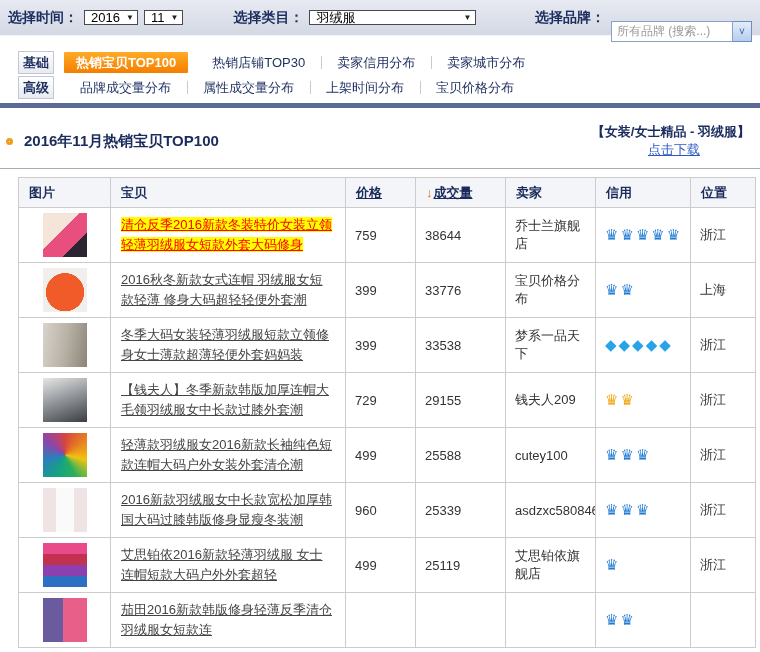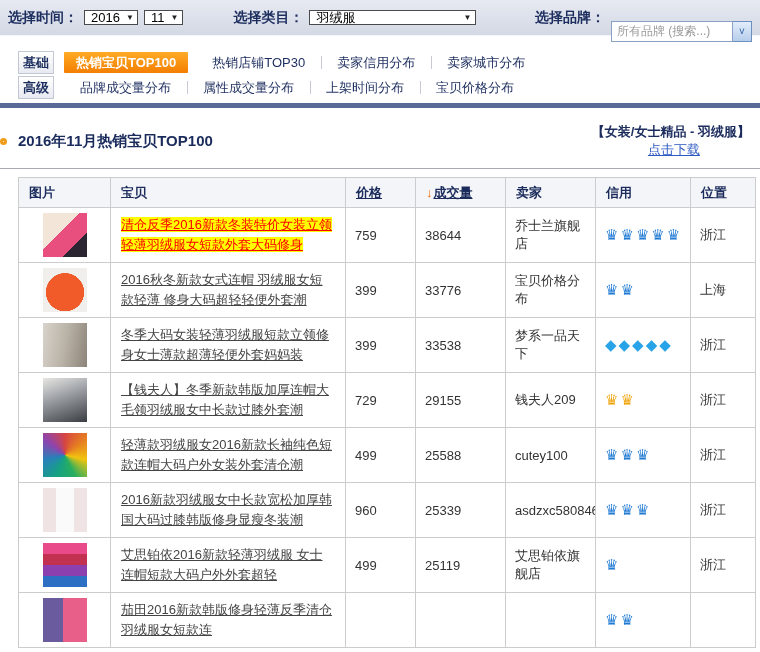--- a/index.html
+++ b/index.html
@@ -33,21 +33,21 @@
     font-size:13px; display:flex; align-items:center; justify-content:center; margin-right:10px; }
   .tab { height:21px; line-height:21px; padding:0 16px; font-size:13px; color:#1c2d5e;
     position:relative; cursor:pointer; white-space:nowrap; }
   .tab.sep::before { content:""; position:absolute; left:0; top:4px; bottom:4px;
     width:1px; background:#c9c9d4; }
   .tab.active { background:linear-gradient(#ffab26,#f47e00); color:#fff; font-weight:bold;
     border-radius:1px; padding:0 12px; margin-right:8px; }
   .accent-bar { height:5px; background:#5a6a96; margin-top:3px; }
 
   
-  .content-head { display:flex; align-items:center; padding:15px 10px 9px 0; }
+  .content-head { display:flex; align-items:center; padding:15px 10px 9px 0;margin-left:6px; }
   .bullet { width:7px; height:7px; border:3px solid #f09c1b; border-radius:50%; background:#fff; }
   .page-title { margin-left:11px; font-size:15px; font-weight:bold; color:#1a2b5c; }
   .head-right { margin-left:auto; font-size:13px; display:flex; align-items:center;flex-direction:column; }
   .cat-path { color:#1a2b5c; font-weight:bold; }
   .dl-link { color:#2b59c3; text-decoration:underline; margin-left:6px; cursor:pointer; }
   .rule { border-top:1px solid #a9aab2; }
 
   
   table { border-collapse:collapse; table-layout:fixed; width:737px;
     margin:8px 0 0 18px; font-size:13px; color:#333; }

